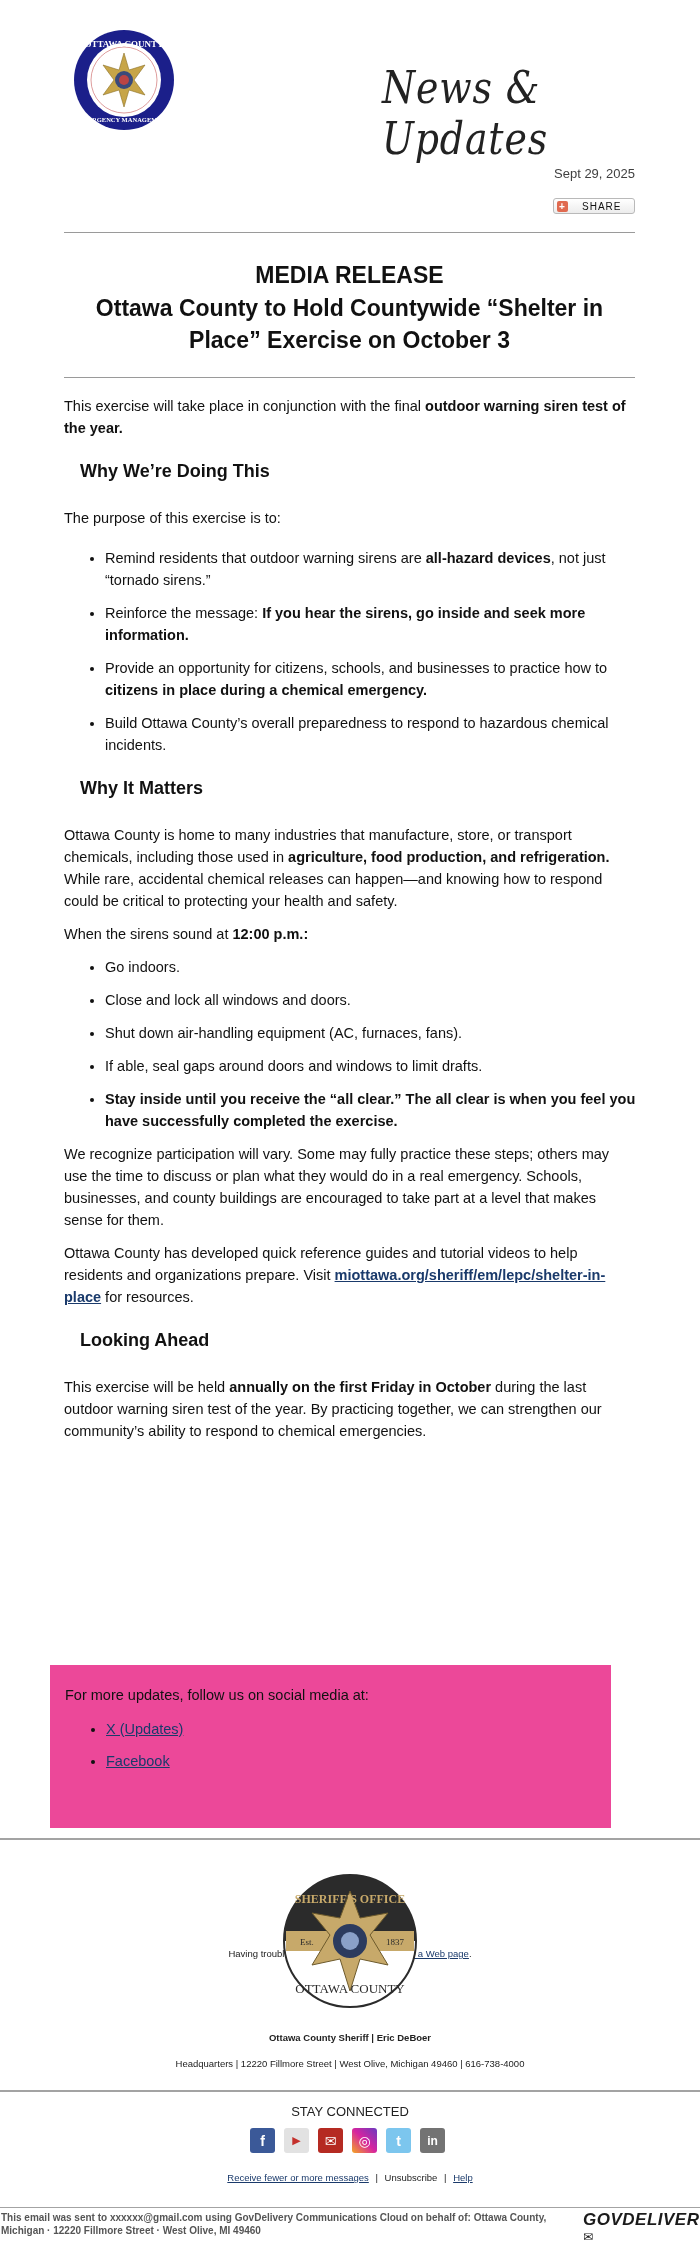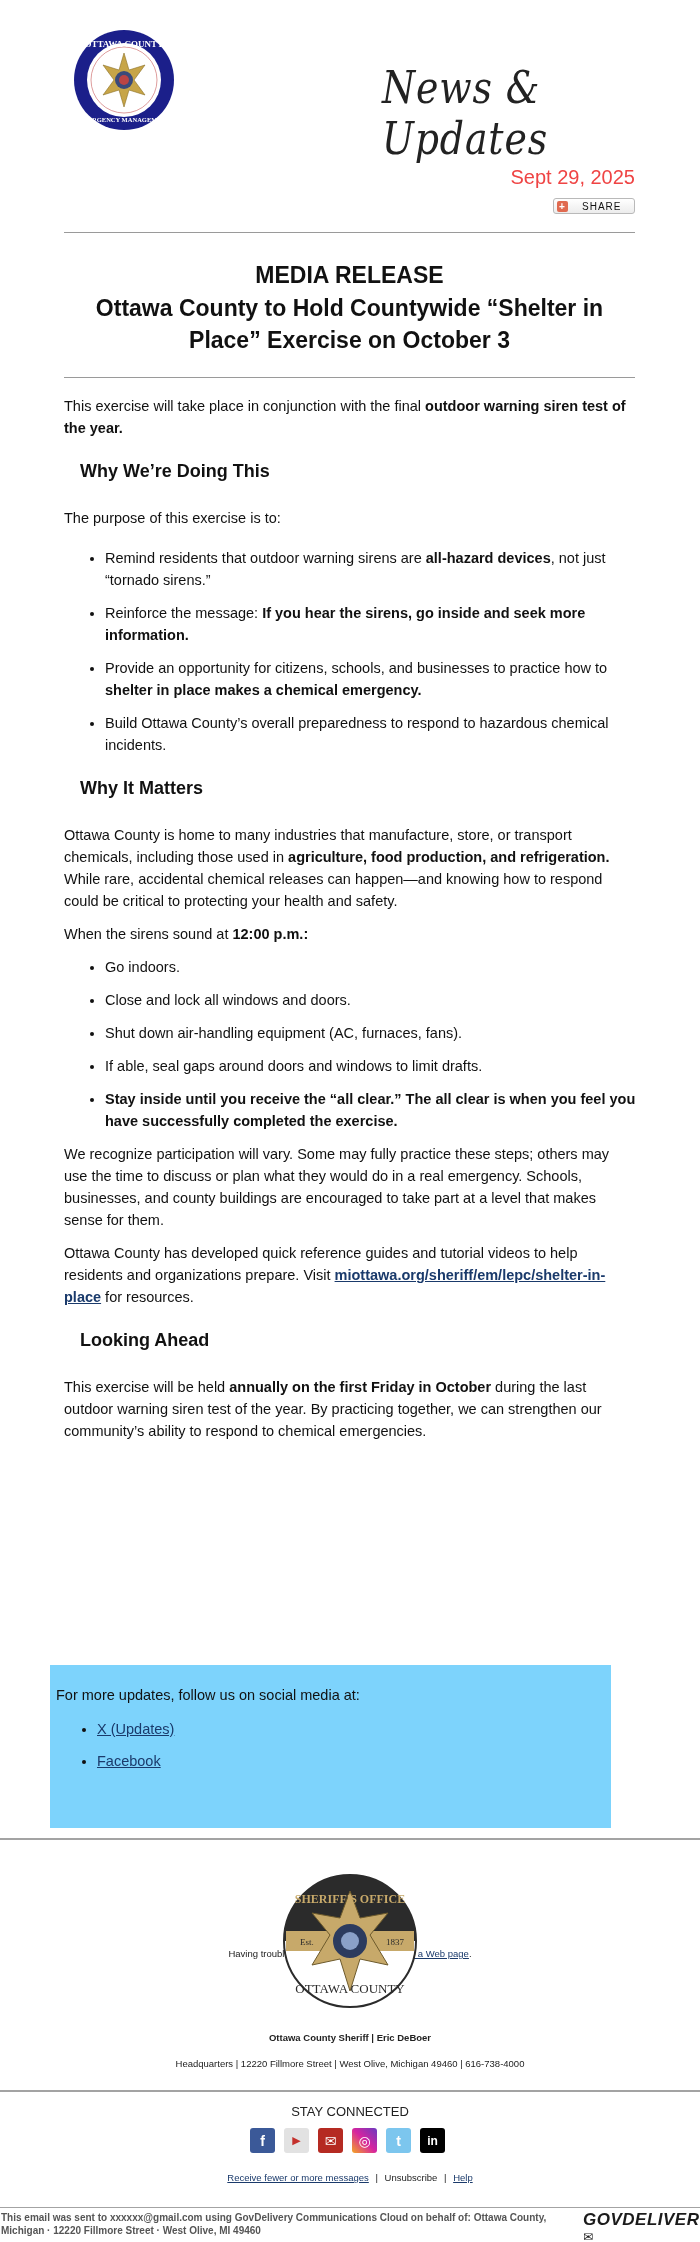--- a/index.html
+++ b/index.html
@@ -3,39 +3,39 @@
   <meta charset="utf-8">
   <style>
     * { box-sizing: border-box; margin: 0; padding: 0; }
     html, body { width: 700px; background: #ffffff; }
     body { font-family: "Liberation Sans", "DejaVu Sans", sans-serif; color: #111; position: relative; height: 2242px; overflow: hidden; }
     a { color: #1a3a6b; }
 
     .header { position: relative; height: 230px; }
     .logo { position: absolute; left: 72px; top: 28px; width: 104px; height: 104px; }
     .brand-script { position: absolute; left: 382px; top: 62px; font-family: "DejaVu Serif", serif; font-style: italic; font-size: 44px; color: #222; letter-spacing: 1px; transform: scaleX(0.86); transform-origin: left center; font-weight: 300; }
-    .date { position: absolute; right: 65px; top: 166px; font-size: 20px; color: #ef4444; }
+    .date { position: absolute; right: 65px; top: 166px; font-size: 13px; color: #404040; }
     .share-btn { position: absolute; left: 553px; top: 198px; width: 82px; height: 16px; border: 1px solid #b9b9b9; border-radius: 3px; background: linear-gradient(#ffffff, #ececec); font-size: 10px; letter-spacing: 1px; display: flex; align-items: center; cursor: pointer; }
     .share-icon { width: 11px; height: 11px; margin: 0 14px 0 3px; border-radius: 2px; background: #e06a50; color: #fff; font-size: 10px; line-height: 11px; text-align: center; font-weight: bold; }
 
     .rule { position: absolute; left: 64px; width: 571px; height: 1px; background: #9a9a9a; }
 
     .title-block { position: absolute; left: 64px; top: 258px; width: 571px; text-align: center; font-weight: bold; }
     .title-block .t1 { font-size: 23px; line-height: 34px; }
     .title-block .t2 { font-size: 23px; line-height: 32px; }
 
     .content { position: absolute; left: 64px; top: 395px; width: 572px; font-size: 14.5px; line-height: 22px; }
     .content p { margin-bottom: 11px; }
     .content h2 { font-size: 18px; font-weight: bold; margin: 20px 16px 24px; line-height: 24px; }
     .content ul { margin: 4px 0 0 0; padding-left: 41px; }
     .content ul li { margin-bottom: 11px; padding-left: 0; }
     .content ul.tight li { margin-bottom: 11px; }
     b { font-weight: bold; }
 
-    .social-box { position: absolute; left: 50px; top: 1665px; width: 561px; height: 163px; background: #7dd3fc; padding: 22px 6px; font-size: 14.5px; }
+    .social-box { position: absolute; left: 50px; top: 1665px; width: 561px; height: 163px; background: #ec4899; padding: 22px 15px; font-size: 14.5px; }
     .social-box ul { padding-left: 41px; margin-top: 18px; }
     .social-box li { margin-bottom: 16px; }
 
     .footer-rule { position: absolute; left: 0; width: 700px; height: 2px; background: #a3a3a3; }
     .footer { position: absolute; left: 0; width: 700px; text-align: center; font-size: 9.5px; color: #222; }
     .seal { position: absolute; left: 282px; top: 1873px; width: 136px; height: 136px; }
     .social-icons { position: absolute; left: 250px; top: 2128px; display: flex; gap: 9px; }
     .social-icons span { width: 25px; height: 25px; display: inline-flex; align-items: center; justify-content: center; color: #fff; font-weight: bold; font-size: 14px; border-radius: 3px; cursor: pointer; }
     .bottom-note { position: absolute; left: 1px; top: 2211px; width: 560px; font-size: 10px; line-height: 13px; color: #555; font-weight: bold; }
     .gd-logo { position: absolute; left: 583px; top: 2210px; font-weight: bold; font-style: italic; font-size: 17px; color: #1b1b1b; letter-spacing: 0.5px; }
@@ -72,21 +72,21 @@
 <div class="rule" style="top:377px;"></div>
 
 <div class="content">
   <p><span>This exercise will take place in conjunction with the final </span><b>outdoor warning siren test of the year.</b></p>
 
   <h2>Why We’re Doing This</h2>
   <p>The purpose of this exercise is to:</p>
   <ul style="margin-top:18px;">
     <li><span>Remind residents that outdoor warning sirens are </span><b>all-hazard devices</b><span>, not just “tornado sirens.”</span></li>
     <li><span>Reinforce the message: </span><b>If you hear the sirens, go inside and seek more information.</b></li>
-    <li><span>Provide an opportunity for citizens, schools, and businesses to practice how to </span><b>shelter in place makes a chemical emergency.</b></li>
+    <li><span>Provide an opportunity for citizens, schools, and businesses to practice how to </span><b>citizens in place during a chemical emergency.</b></li>
     <li><span>Build Ottawa County’s overall preparedness to respond to hazardous chemical incidents.</span></li>
   </ul>
 
   <h2>Why It Matters</h2>
   <p><span>Ottawa County is home to many industries that manufacture, store, or transport chemicals, including those used in </span><b>agriculture, food production, and refrigeration.</b><span> While rare, accidental chemical releases can happen—and knowing how to respond could be critical to protecting your health and safety.</span></p>
 
   <p><span>When the sirens sound at </span><b>12:00 p.m.:</b></p>
   <ul class="tight" style="margin-top:9px;">
     <li>Go indoors.</li>
     <li>Close and lock all windows and doors.</li>
@@ -135,21 +135,21 @@
 <div class="footer-rule" style="top:2090px;"></div>
 
 <div class="footer" style="top:2104px; font-size:13px;">STAY CONNECTED</div>
 
 <div class="social-icons">
   <span style="background:#3b5998;">f</span>
   <span style="background:#e2e2e2; color:#c4302b; font-size:11px;">▶</span>
   <span style="background:#b52a22;">✉</span>
   <span style="background:linear-gradient(45deg,#f5a623,#d6249f,#6a3ac0);">◎</span>
   <span style="background:#7cc6ee;">t</span>
-  <span style="background:#000000; font-size:12px;">in</span>
+  <span style="background:#737373; font-size:12px;">in</span>
 </div>
 
 <div class="footer" style="top:2172px;">
   <a href="#">Receive fewer or more messages</a>
   <span style="margin:0 4px;">|</span>
   <span>Unsubscribe</span>
   <span style="margin:0 4px;">|</span>
   <a href="#">Help</a>
 </div>
 

